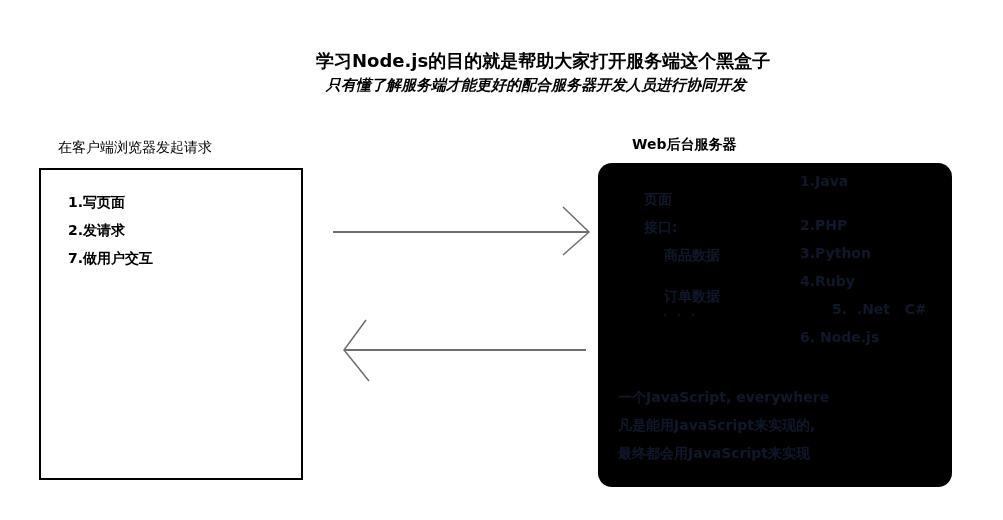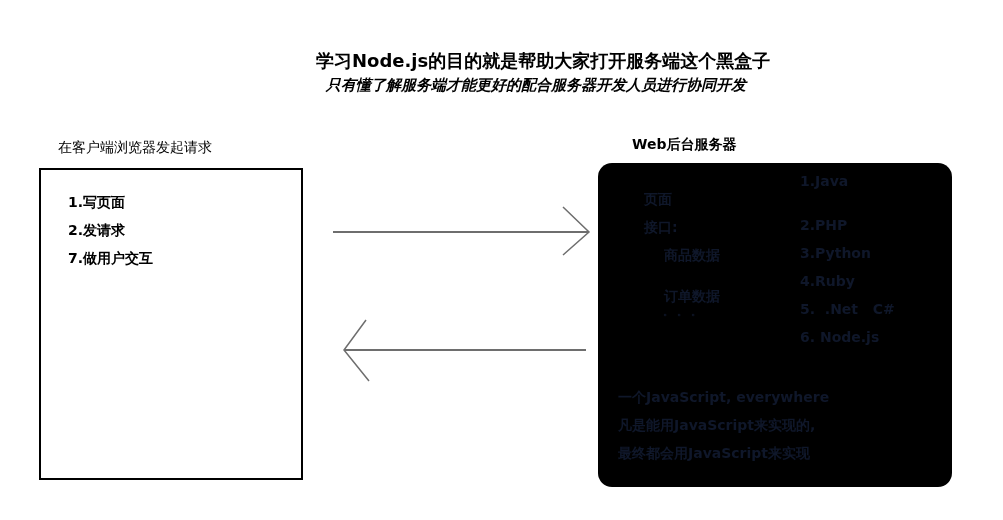--- a/index.html
+++ b/index.html
@@ -34,21 +34,21 @@
 <div class="abs w" style="left:644px; top:191px">页面</div>
 <div class="abs w" style="left:644px; top:219px">接口:</div>
 <div class="abs w" style="left:664px; top:247px">商品数据</div>
 <div class="abs w" style="left:664px; top:288px">订单数据</div>
 <div class="abs w" style="left:663px; top:305px; font-size:10px; letter-spacing:4px">。。。</div>
 
 <div class="abs w" style="left:800px; top:173px">1.Java</div>
 <div class="abs w" style="left:800px; top:217px">2.PHP</div>
 <div class="abs w" style="left:800px; top:245px">3.Python</div>
 <div class="abs w" style="left:800px; top:273px">4.Ruby</div>
-<div class="abs w" style="left:800px; top:301px; white-space:pre">5.  .Net   C#</div>
+<div class="abs w" style="left:832px; top:301px; white-space:pre">5.  .Net   C#</div>
 <div class="abs w" style="left:800px; top:329px">6. Node.js</div>
 
 <div class="abs w" style="left:618px; top:389px">一个JavaScript, everywhere</div>
 <div class="abs w" style="left:618px; top:417px">凡是能用JavaScript来实现的,</div>
 <div class="abs w" style="left:618px; top:445px">最终都会用JavaScript来实现</div>
 
 <svg class="arrows" width="1003" height="520">
   <g stroke="#6e6e6e" stroke-width="2" fill="none">
     <line x1="333" y1="232" x2="589" y2="232"></line>
     <polyline points="563,207 589,232 563,255" stroke-width="1.5"></polyline>

